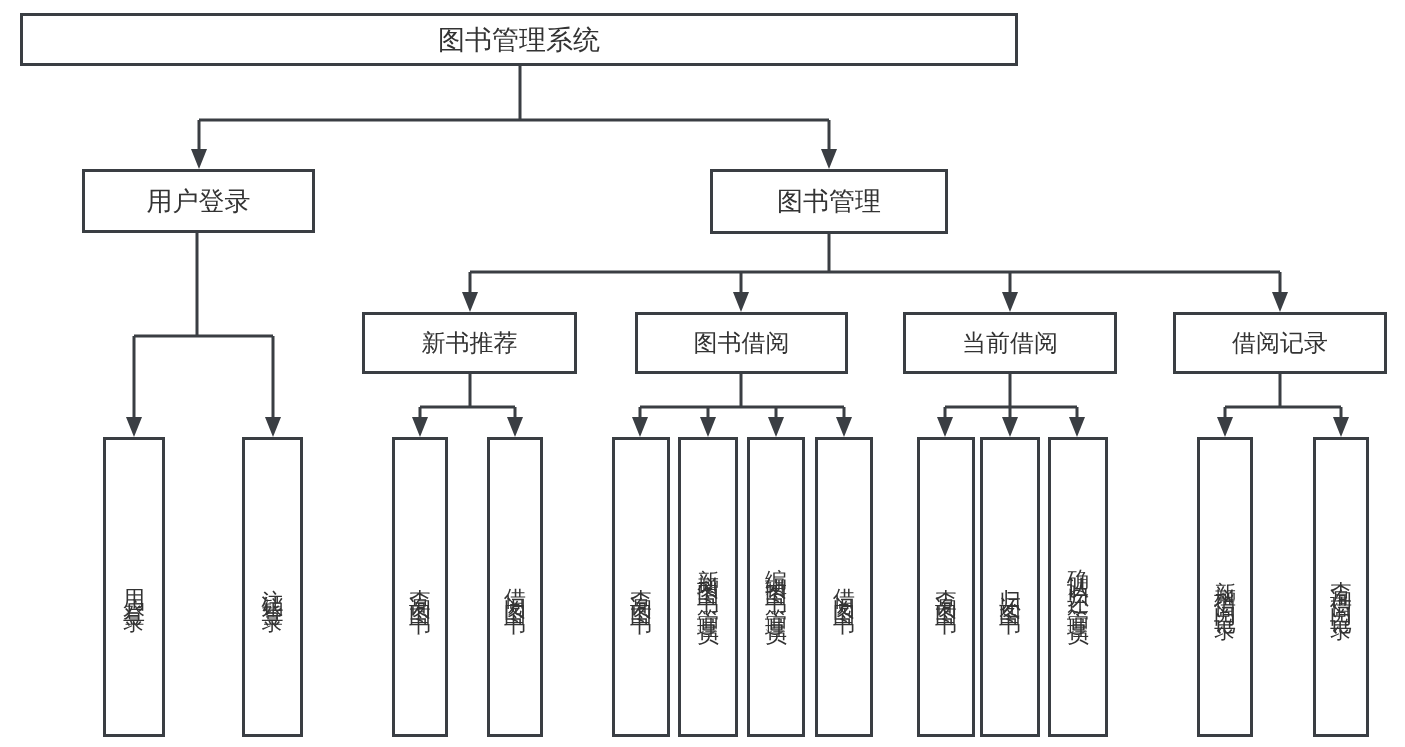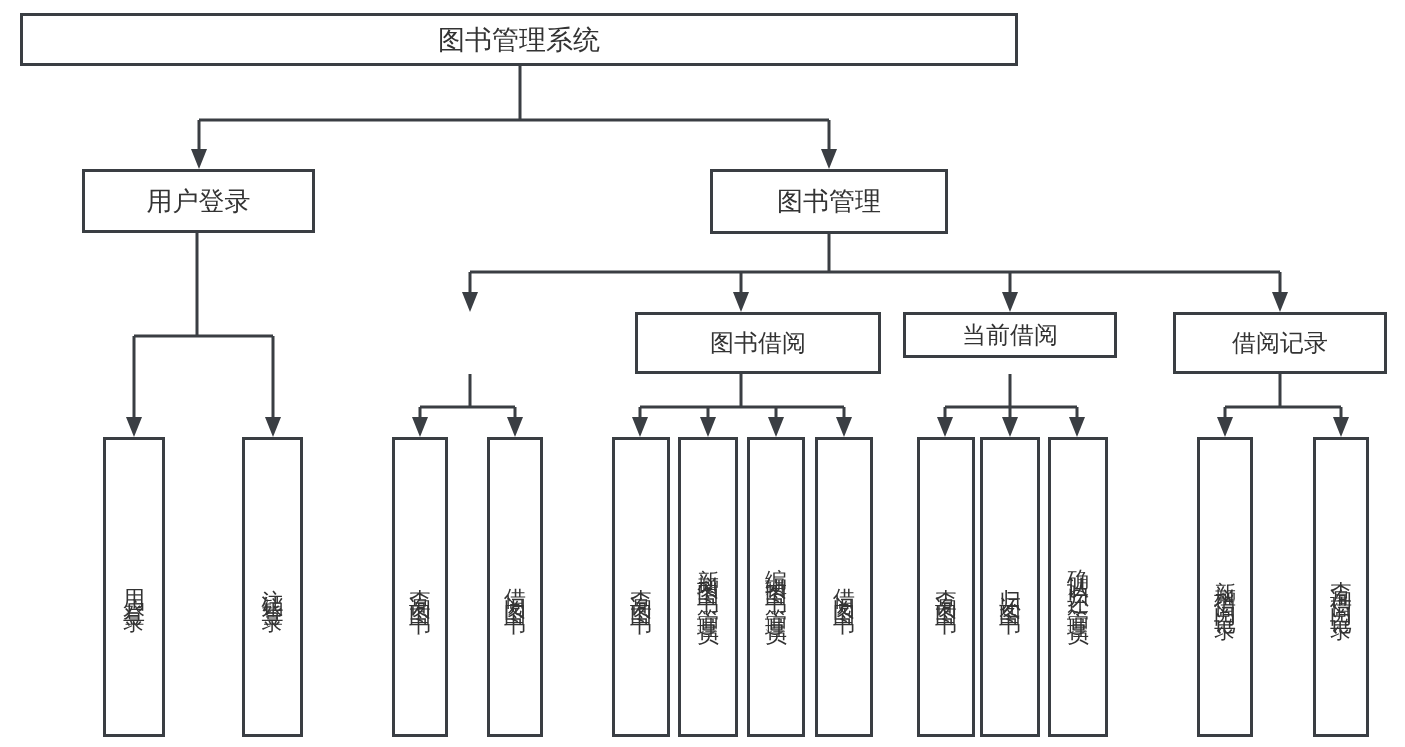--- a/index.html
+++ b/index.html
@@ -101,24 +101,27 @@
     <span>图书管理系统</span>
   </div>
 
   <div class="hbox" style="left:82px;top:169px;width:233px;height:64px;font-size:26px;">
     <span>用户登录</span>
   </div>
   <div class="hbox" style="left:710px;top:169px;width:238px;height:65px;font-size:26px;">
     <span>图书管理</span>
   </div>
 
-  <div class="hbox" style="left:635px;top:312px;width:246px;height:62px;font-size:24px;">
+  <div class="hbox" style="left:362px;top:312px;width:215px;height:62px;font-size:24px;">
+    <span>新书推荐</span>
+  </div>
+  <div class="hbox" style="left:635px;top:312px;width:213px;height:62px;font-size:24px;">
     <span>图书借阅</span>
   </div>
-  <div class="hbox" style="left:903px;top:312px;width:214px;height:46px;font-size:24px;">
+  <div class="hbox" style="left:903px;top:312px;width:214px;height:62px;font-size:24px;">
     <span>当前借阅</span>
   </div>
   <div class="hbox" style="left:1173px;top:312px;width:214px;height:62px;font-size:24px;">
     <span>借阅记录</span>
   </div>
 
   <div class="vbox" style="left:103px;width:62px;">
     <span class="vtext">用户登录</span>
   </div>
   <div class="vbox" style="left:242px;width:61px;">

